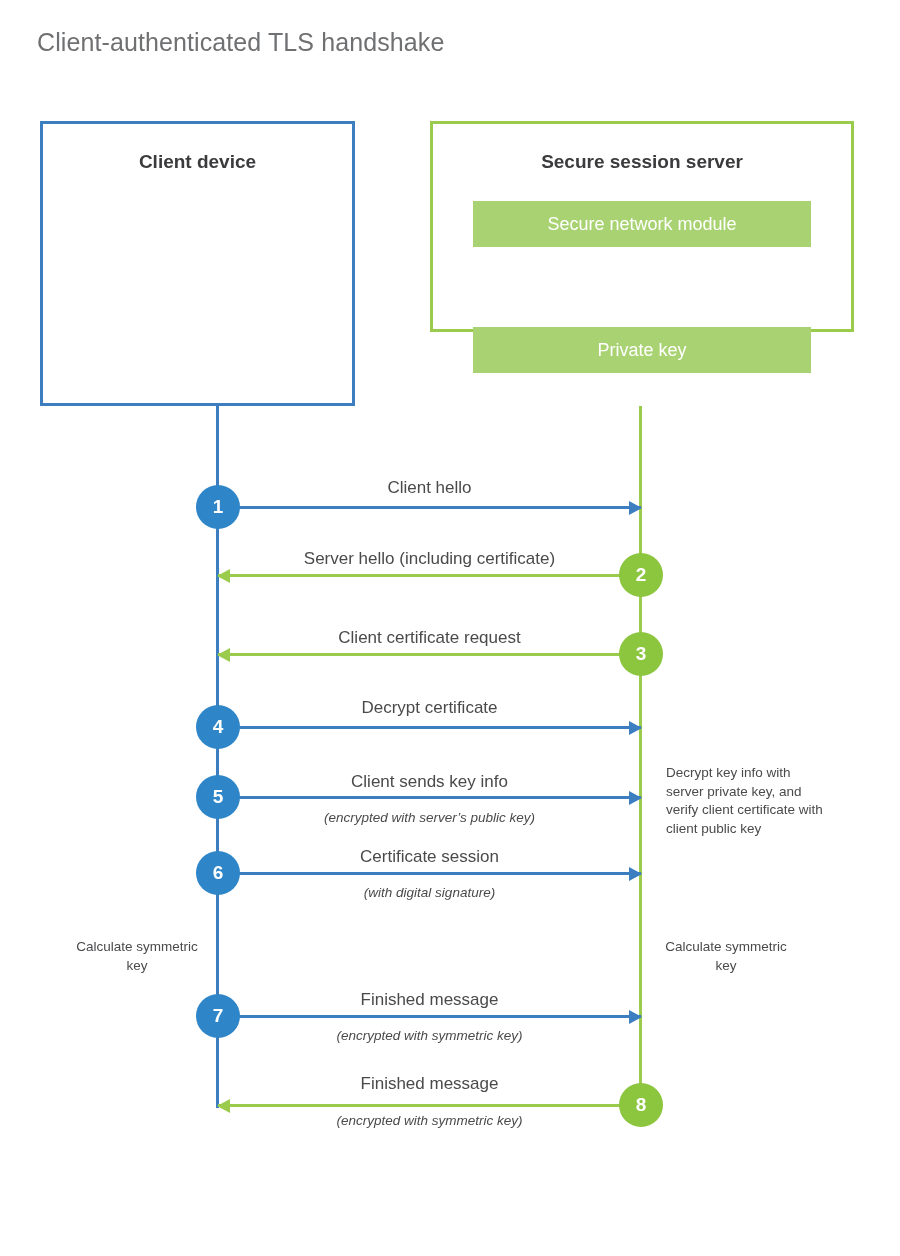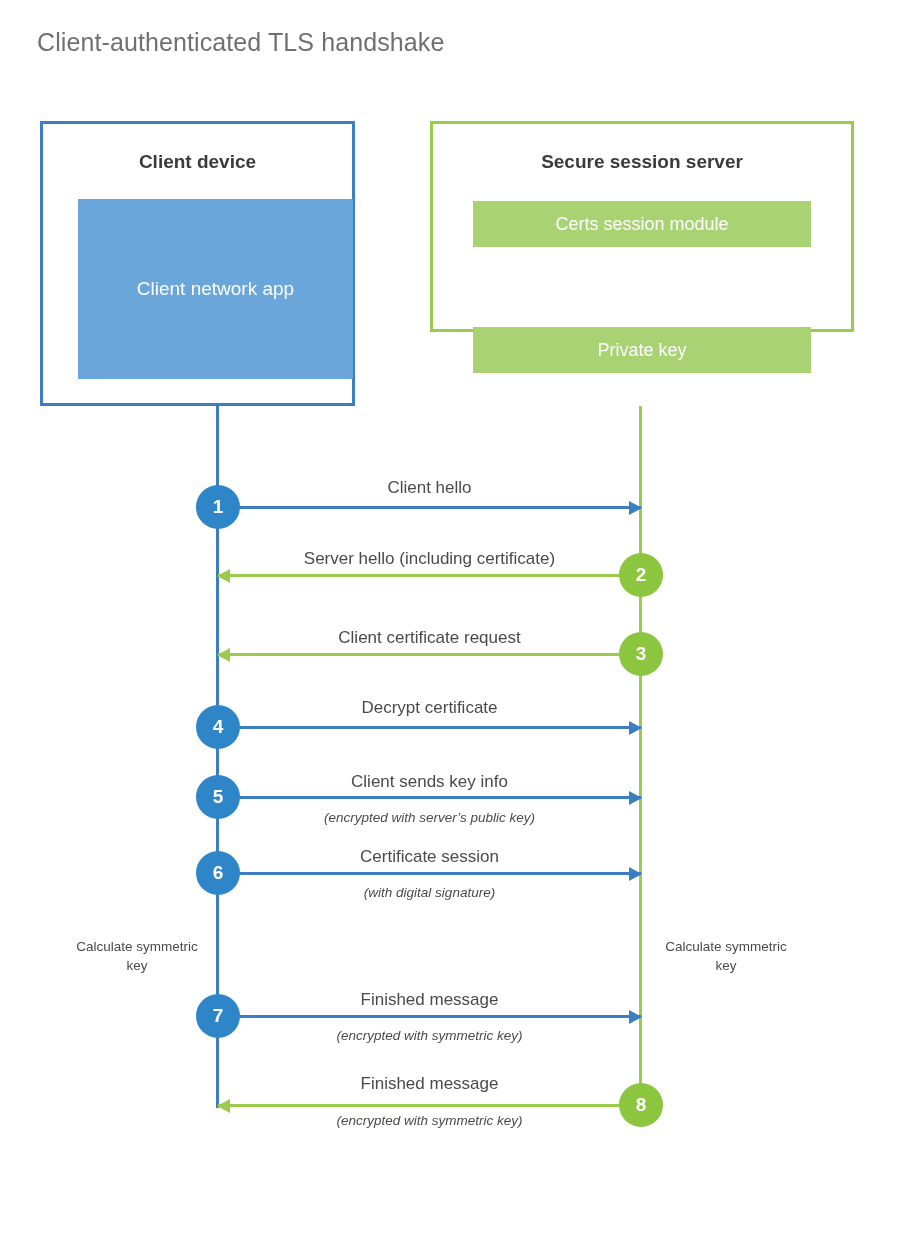--- a/index.html
+++ b/index.html
@@ -195,26 +195,25 @@
 </style>
 </head>
 <body>
 
 <div id="diagram-root">
 
   <div class="page-title">Client-authenticated TLS handshake</div>
 
   <div class="party-box client">
     <div class="party-title">Client device</div>
-    <div class="client-app-block">Client network app</div>
   </div>
 
   <div class="party-box server">
     <div class="party-title">Secure session server</div>
-    <div class="server-block b0">Certs session module</div>
+    <div class="server-block b0">Secure network module</div>
     <div class="server-block b2">Private key</div>
   </div>
 
   <div class="lifeline client-life"></div>
   <div class="lifeline server-life"></div>
 
   <div class="msg-label" style="left:218px; top:478px; width:423px;">Client hello</div>
   <div class="msg-arrow to-server" style="left:218px; top:506px; width:423px;">
     <span class="head"></span>
   </div>
@@ -259,18 +258,19 @@
   <div class="msg-sublabel" style="left:218px; top:1028px; width:423px;">(encrypted with symmetric key)</div>
   <div class="step-circle client-step" style="left:196px; top:994px;">7</div>
 
   <div class="msg-label" style="left:218px; top:1074px; width:423px;">Finished message</div>
   <div class="msg-arrow to-client" style="left:218px; top:1104px; width:423px;">
     <span class="head"></span>
   </div>
   <div class="msg-sublabel" style="left:218px; top:1113px; width:423px;">(encrypted with symmetric key)</div>
   <div class="step-circle server-step" style="left:619px; top:1083px;">8</div>
 
+  <div class="side-note left-aligned" style="left:666px; top:764px; width:164px;">Decrypt key info with server private key, and verify client certificate with client public key</div>
 
   <div class="side-note centered" style="left:72px; top:938px; width:130px;">Calculate symmetric key</div>
 
   <div class="side-note centered" style="left:660px; top:938px; width:132px;">Calculate symmetric key</div>
 
 </div>
 
 </body></html>

